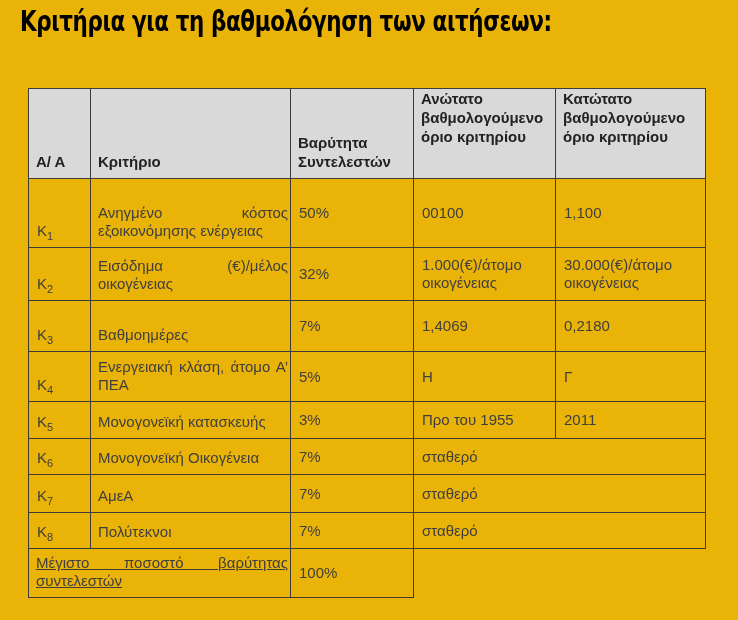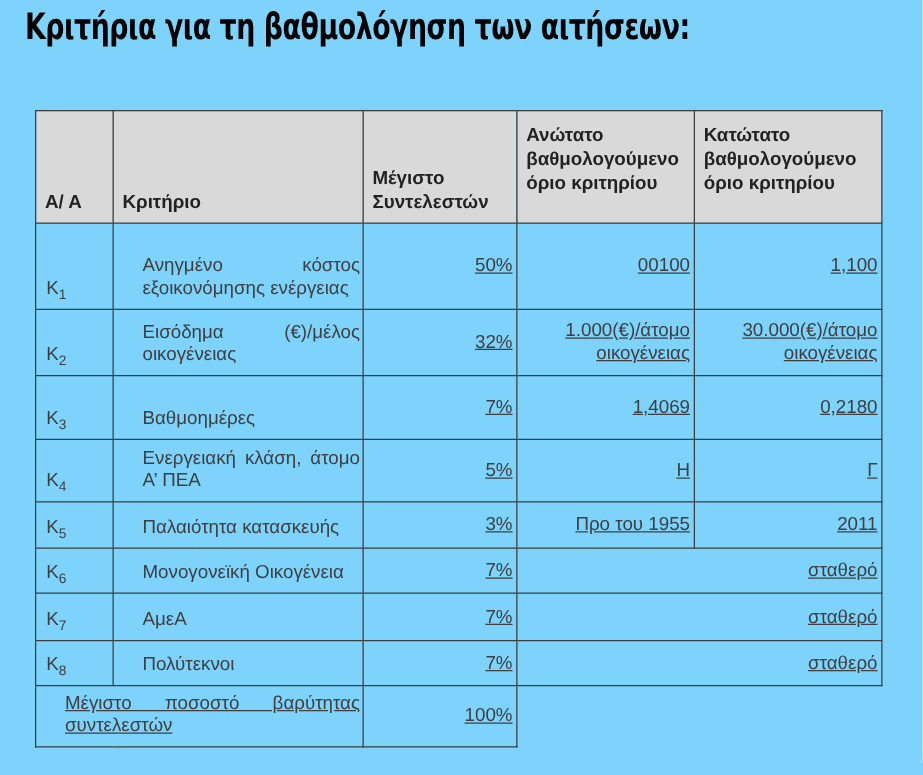--- a/index.html
+++ b/index.html
@@ -2,21 +2,21 @@
 <html><head>
 <meta charset="utf-8">
 <style>
   html, body { margin: 0; padding: 0; }
   body {
     width: 738px; height: 620px;
     background: #ffffff;
     font-family: "Liberation Sans", "DejaVu Sans", sans-serif;
     overflow: hidden;
   }
-  .page { position: relative; width: 738px; height: 620px; background: #7dd3fc; }
+  .page { position: relative; width: 738px; height: 620px; background: #eab308; }
 
   .title {
     position: absolute; left: 20px; top: 4px;
     font-family: "DejaVu Sans", "Liberation Sans", sans-serif;
     font-size: 29px; font-weight: 800; color: #000;
     letter-spacing: -0.5px;
     transform: scaleX(0.74); transform-origin: 0 0;
     white-space: nowrap;
   }
 
@@ -32,38 +32,37 @@
   }
   .crit-table th {
     background: #d9d9d9;
     color: #222;
     font-weight: bold;
     text-align: left;
     line-height: 19px;
     padding: 5px 2px 7px 7px;
     vertical-align: bottom;
   }
-  .crit-table th.top { vertical-align: top; padding-top: 10px; }
+  .crit-table th.top { vertical-align: top; padding-top: 0; }
 
   td.id {
     vertical-align: bottom;
     padding: 3px 3px 7px 8px;
   }
   td.id sub { font-size: 11px; line-height: 0; }
   td.crit {
     vertical-align: bottom;
     text-align: justify;
-    padding: 5px 2px 7px 23px;
+    padding: 5px 2px 7px 7px;
   }
   td.crit.mid { vertical-align: middle; text-decoration: underline; }
   td.val {
     vertical-align: middle;
-    text-align: right;
+    text-align: left;
     padding: 2px 3px 2px 8px;
-    text-decoration: underline;
   }
   td.phantom { border: none; background: transparent; }
 
   tr.rh  { height: 90px; }
   tr.r1  { height: 69px; }
   tr.r2  { height: 53px; }
   tr.r3  { height: 51px; }
   tr.r4  { height: 50px; }
   tr.r5  { height: 37px; }
   tr.r6  { height: 36px; }
@@ -84,21 +83,21 @@
         <col style="width:200px">
         <col style="width:123px">
         <col style="width:142px">
         <col style="width:150px">
     </colgroup>
 
     <tbody>
         <tr class="rh">
       <th>Α/ Α</th>
       <th>Κριτήριο</th>
-      <th>Μέγιστο Συντελεστών</th>
+      <th>Βαρύτητα Συντελεστών</th>
       <th class="top">Ανώτατο βαθμολογούμενο όριο κριτηρίου</th>
       <th class="top">Κατώτατο βαθμολογούμενο όριο κριτηρίου</th>
     </tr>
 
     <tr class="r1">
       <td class="id"><span>Κ</span><sub>1</sub></td>
       <td class="crit">Ανηγμένο κόστος εξοικονόμησης ενέργειας</td>
       <td class="val">50%</td>
       <td class="val">00100</td>
       <td class="val">1,100</td>
@@ -123,21 +122,21 @@
     <tr class="r4">
       <td class="id"><span>Κ</span><sub>4</sub></td>
       <td class="crit">Ενεργειακή κλάση, άτομο Α’ ΠΕΑ</td>
       <td class="val">5%</td>
       <td class="val">Η</td>
       <td class="val">Γ</td>
     </tr>
 
     <tr class="r5">
       <td class="id"><span>Κ</span><sub>5</sub></td>
-      <td class="crit">Παλαιότητα κατασκευής</td>
+      <td class="crit">Μονογονεϊκή κατασκευής</td>
       <td class="val">3%</td>
       <td class="val">Προ του 1955</td>
       <td class="val">2011</td>
     </tr>
 
     <tr class="r6">
       <td class="id"><span>Κ</span><sub>6</sub></td>
       <td class="crit">Μονογονεϊκή Οικογένεια</td>
       <td class="val">7%</td>
       <td class="val" colspan="2">σταθερό</td>

